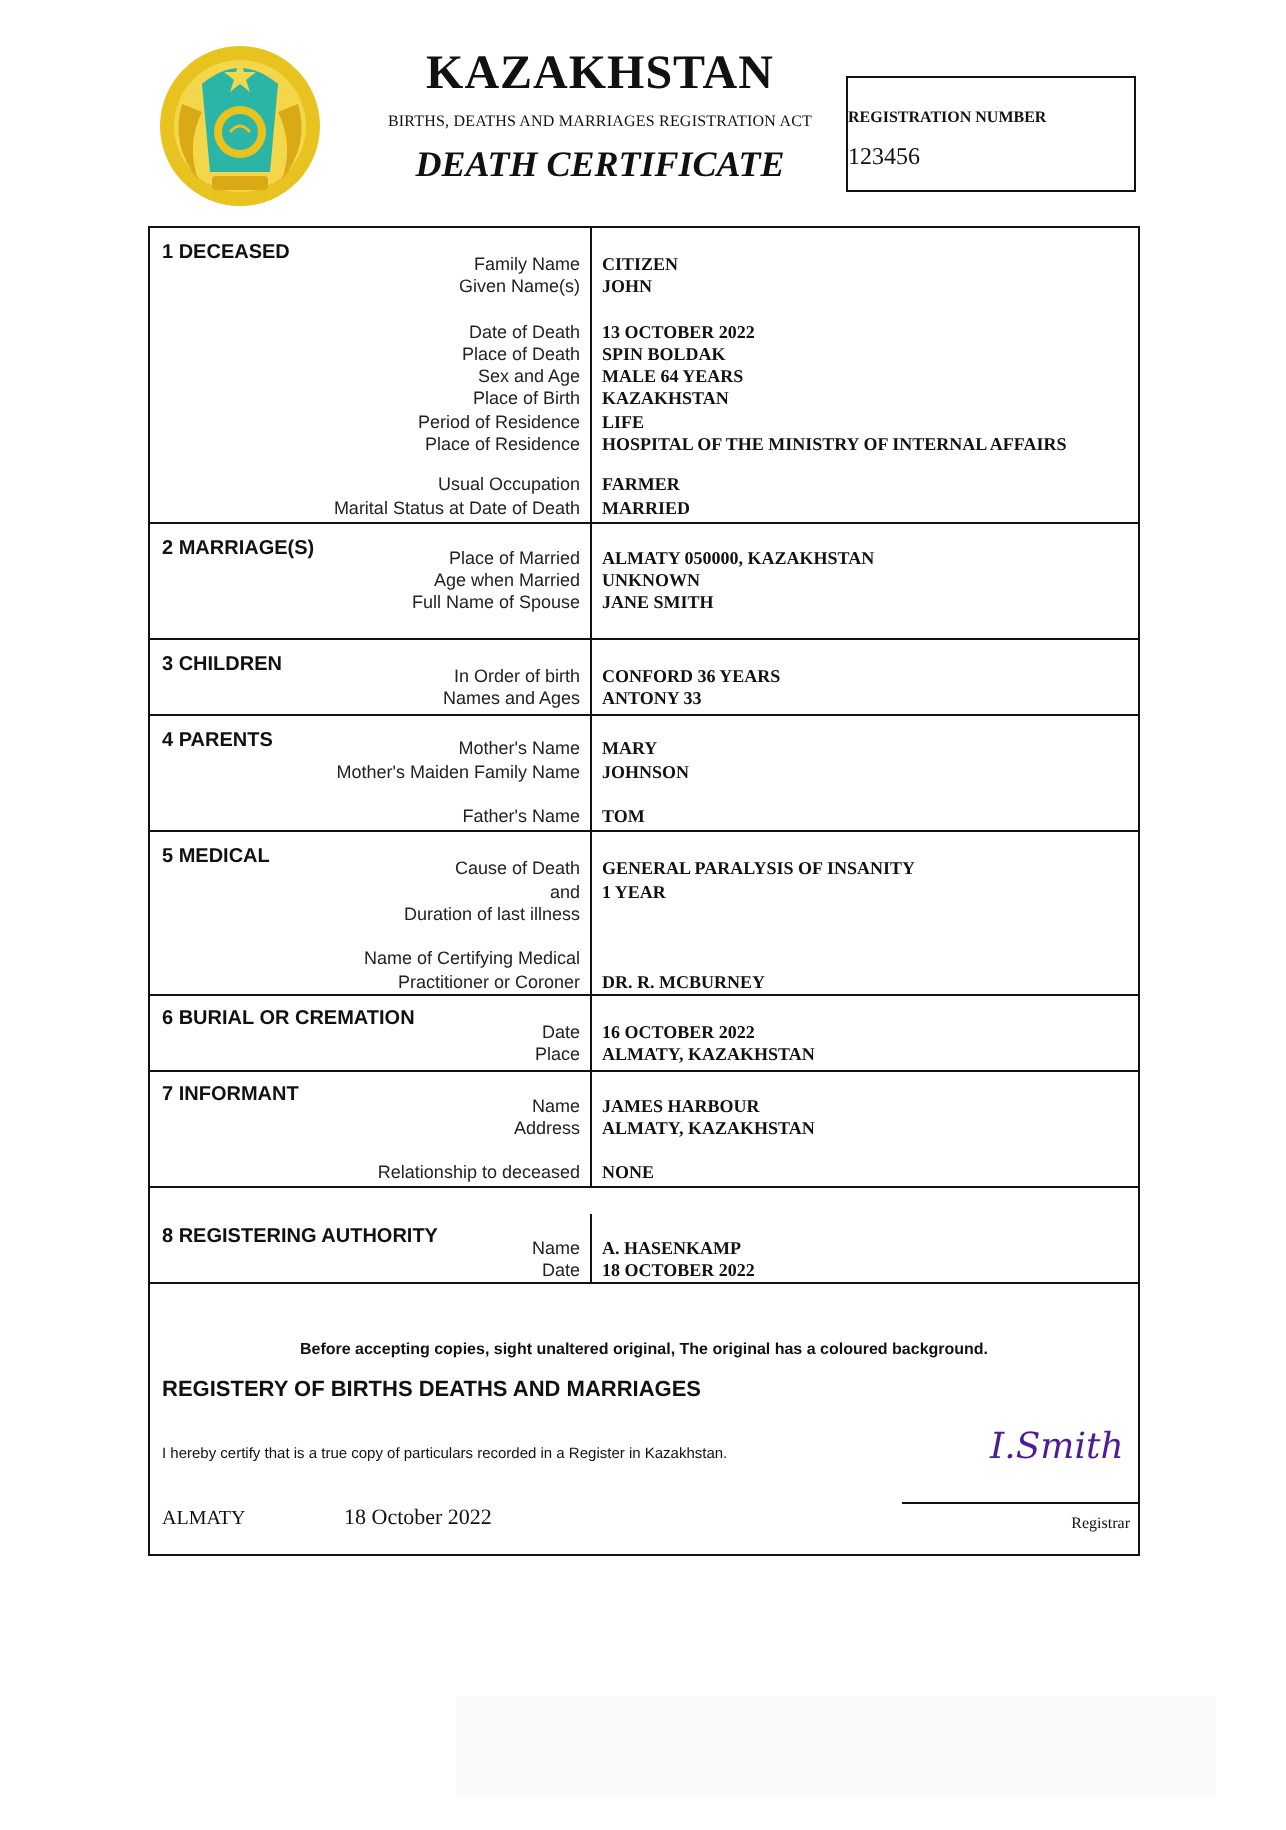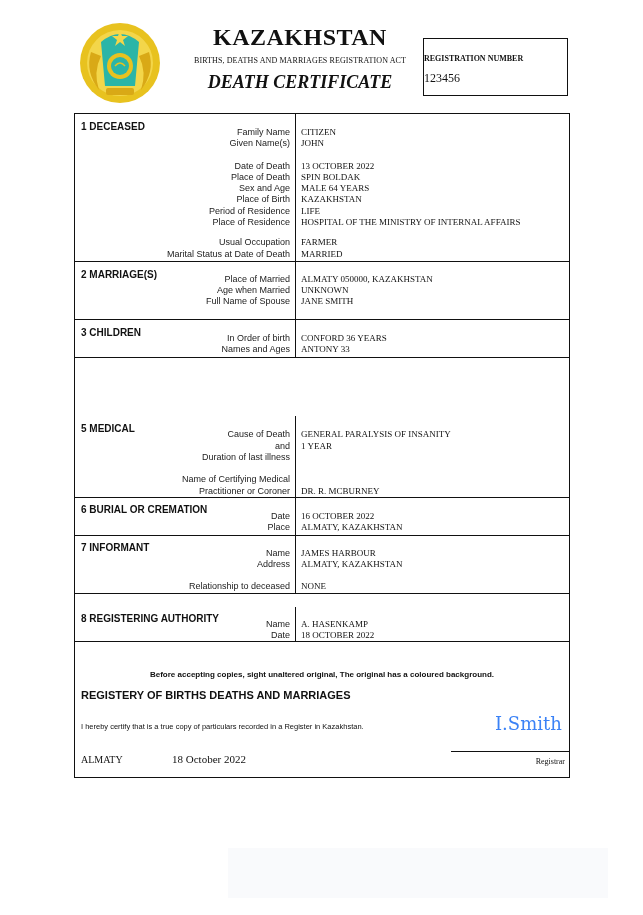--- a/index.html
+++ b/index.html
@@ -12,29 +12,29 @@
   .regbox { position:absolute; left:423px; top:38px; width:145px; height:58px; border:1px solid #111; box-sizing:border-box; font-family:"Liberation Serif", serif; }
   .regbox .lbl { font-size:8px; font-weight:bold; margin-top:15px; }
   .regbox .num { font-size:12px; margin-top:8px; }
 
   .table { position:absolute; left:74px; top:113px; width:496px; height:665px; border:1px solid #111; box-sizing:border-box; }
   .sec { position:absolute; left:0; width:494px; border-bottom:1px solid #111; box-sizing:border-box; }
   .sec .divider { position:absolute; left:220px; top:0; bottom:0; border-left:1px solid #111; }
   .sec .title { position:absolute; left:6px; top:7px; font-size:10px; font-weight:bold; }
   .row { position:absolute; left:0; width:494px; height:11px; font-size:9px; line-height:11px; }
   .row .label { position:absolute; right:279px; text-align:right; white-space:nowrap; color:#222; }
-  .row .value { position:absolute; left:226px; font-family:"Liberation Serif", serif; font-weight:normal; font-size:9px; white-space:nowrap; }
+  .row .value { position:absolute; left:226px; font-family:"Liberation Serif", serif; font-weight:bold; font-size:9px; white-space:nowrap; }
 
   .footer { position:absolute; left:0; top:540px; width:494px; height:124px; }
   .f-note { position:absolute; left:0; width:494px; top:16px; text-align:center; font-size:8px; font-weight:bold; }
   .f-reg { position:absolute; left:6px; top:35px; font-size:11px; font-weight:bold; }
   .f-cert { position:absolute; left:6px; top:68px; width:300px; font-size:7.5px; line-height:10px; }
   .f-city { position:absolute; left:6px; top:100px; font-size:10px; font-family:"Liberation Serif", serif; }
   .f-date { position:absolute; left:97px; top:99px; font-size:11px; font-family:"Liberation Serif", serif; }
-  .f-sig { position:absolute; left:420px; top:59px; font-size:18px; font-family:"DejaVu Serif", serif; color:#3b82f6; }
+  .f-sig { position:absolute; left:420px; top:59px; font-size:18px; font-style:italic; font-family:"DejaVu Serif", serif; color:#4c1d95; }
   .f-line { position:absolute; left:376px; top:97px; width:118px; border-top:1px solid #111; }
   .f-registrar { position:absolute; right:4px; top:103px; font-size:8px; font-family:"Liberation Serif", serif; }
   .scan-smudge { position:absolute; left:228px; top:848px; width:380px; height:50px; background:#f9fafc; }
 </style>
 </head>
 <body>
 
 <div class="emblem">
   <svg width="82" height="82" viewBox="0 0 82 82">
     <circle cx="41" cy="41" r="40" fill="#e8c21f"></circle>
@@ -127,20 +127,36 @@
     <div class="row" style="top:13px">
         <span class="label">In Order of birth</span>
         <span class="value">CONFORD 36 YEARS</span>
       </div>
     <div class="row" style="top:24px">
         <span class="label">Names and Ages</span>
         <span class="value">ANTONY 33</span>
       </div>
   </div>
 
+  <div class="sec" style="top:244px;height:58px;">
+    <div class="divider"></div>
+    <div class="title">4 PARENTS</div>
+    <div class="row" style="top:11px">
+        <span class="label">Mother's Name</span>
+        <span class="value">MARY</span>
+      </div>
+    <div class="row" style="top:23px">
+        <span class="label">Mother's Maiden Family Name</span>
+        <span class="value">JOHNSON</span>
+      </div>
+    <div class="row" style="top:45px">
+        <span class="label">Father's Name</span>
+        <span class="value">TOM</span>
+      </div>
+  </div>
 
   <div class="sec" style="top:302px;height:82px;">
     <div class="divider"></div>
     <div class="title">5 MEDICAL</div>
     <div class="row" style="top:13px">
         <span class="label">Cause of Death</span>
         <span class="value">GENERAL PARALYSIS OF INSANITY</span>
       </div>
     <div class="row" style="top:25px">
         <span class="label">and</span>

